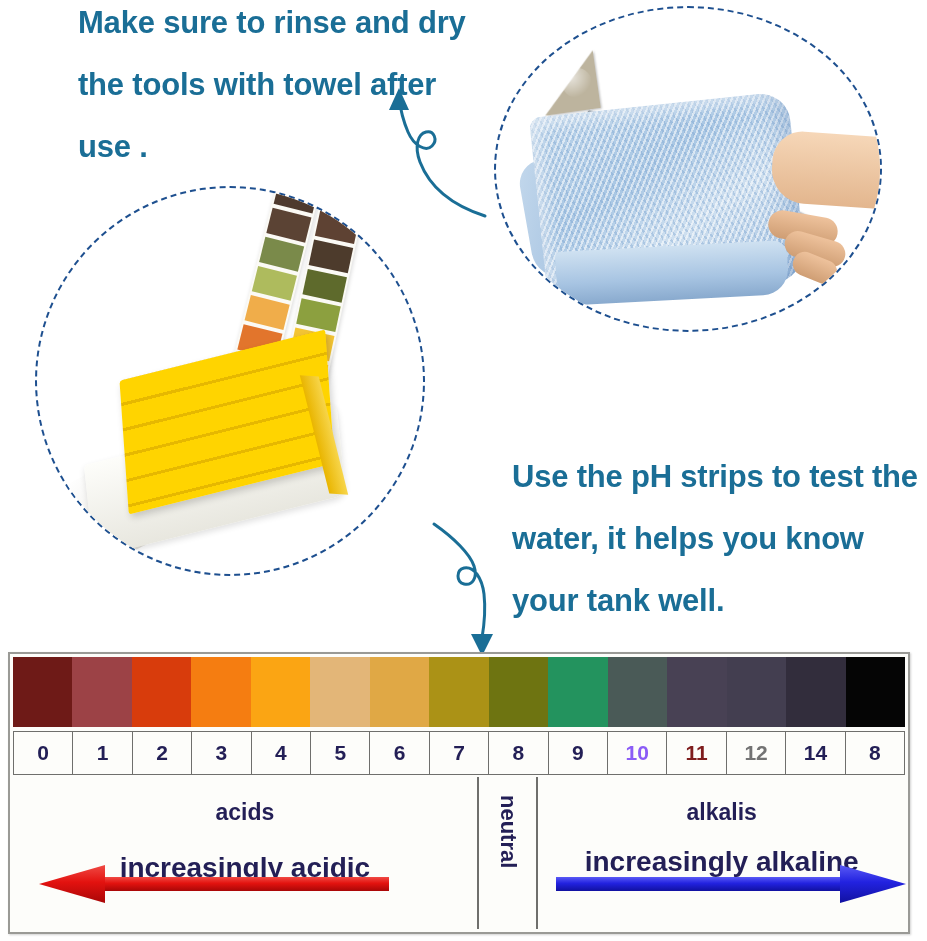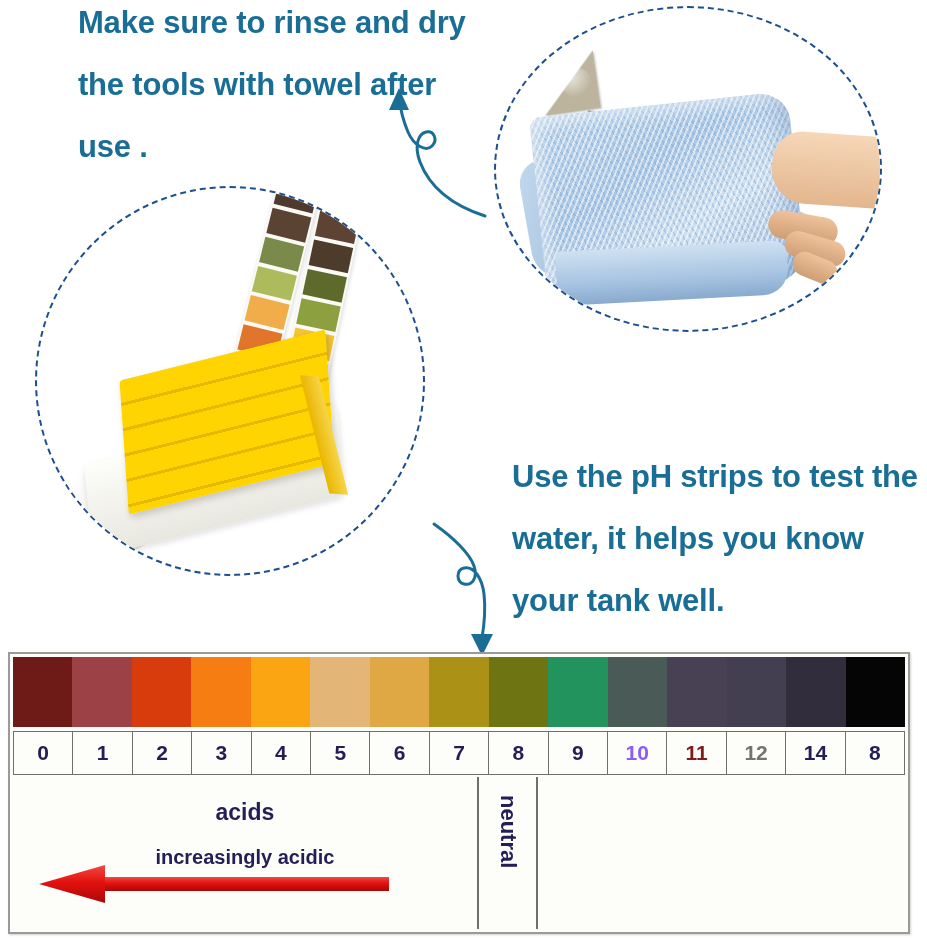--- a/index.html
+++ b/index.html
@@ -182,30 +182,30 @@
   .ph-num:last-child { border-right:none; }
 
   .ph-zones {
     position:absolute; left:3px; top:123px; right:3px; bottom:3px;
     display:flex;
   }
   .zone {
     position:relative;
     display:flex; flex-direction:column; align-items:center;
   }
-  .zone-acid { width:52.0%; }
+  .zone-acid { width:52.0%;gap:6px; }
   .zone-neutral { width:6.9%; border-left:2px solid #6f6f6c; border-right:2px solid #6f6f6c; }
   .zone-alk { flex:1 1 auto; }
 
   .zone-title {
     color:#231f56; font-weight:bold; font-size:23px;
     margin-top:22px;
   }
   .zone-sub {
-    color:#231f56; font-weight:bold; font-size:20px;
+    color:#231f56; font-weight:bold; font-size:28px;
     margin-top:20px;
   }
   .zone-neutral .zone-title {
     writing-mode:vertical-rl;
     margin-top:18px;
     font-size:22px;
   }
 
   .bar-arrow { position:absolute; bottom:26px; }
   .bar-arrow.left { left:26px; width:350px; height:38px; }
@@ -334,15 +334,32 @@
           <rect x="62" y="12" width="288" height="14" fill="url(#gred)"></rect>
           <polygon points="0,19 66,0 66,38" fill="url(#gred)"></polygon>
         </svg>
       </div>
     </div>
 
     <div class="zone zone-neutral">
       <div class="zone-title" style="color: rgb(35, 31, 86);">neutral</div>
     </div>
 
+    <div class="zone zone-alk">
+      <div class="zone-title" style="color: rgb(35, 31, 86);">alkalis</div>
+      <div class="zone-sub" style="color: rgb(35, 31, 86);">increasingly alkaline</div>
+      <div class="bar-arrow right">
+        <svg width="350" height="38" viewBox="0 0 350 38">
+          <defs>
+            <linearGradient id="gblu" x1="0" y1="0" x2="0" y2="1">
+              <stop offset="0%" stop-color="#5a5af5"></stop>
+              <stop offset="45%" stop-color="#2222e0"></stop>
+              <stop offset="100%" stop-color="#1111a0"></stop>
+            </linearGradient>
+          </defs>
+          <rect x="0" y="12" width="288" height="14" fill="url(#gblu)"></rect>
+          <polygon points="350,19 284,0 284,38" fill="url(#gblu)"></polygon>
+        </svg>
+      </div>
+    </div>
 
   </div>
 </div>
 
 </body></html>

